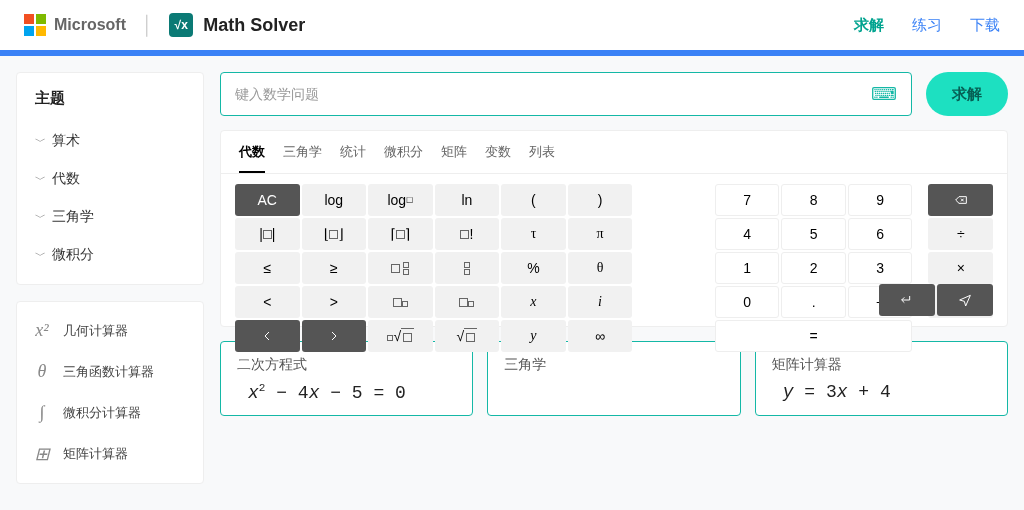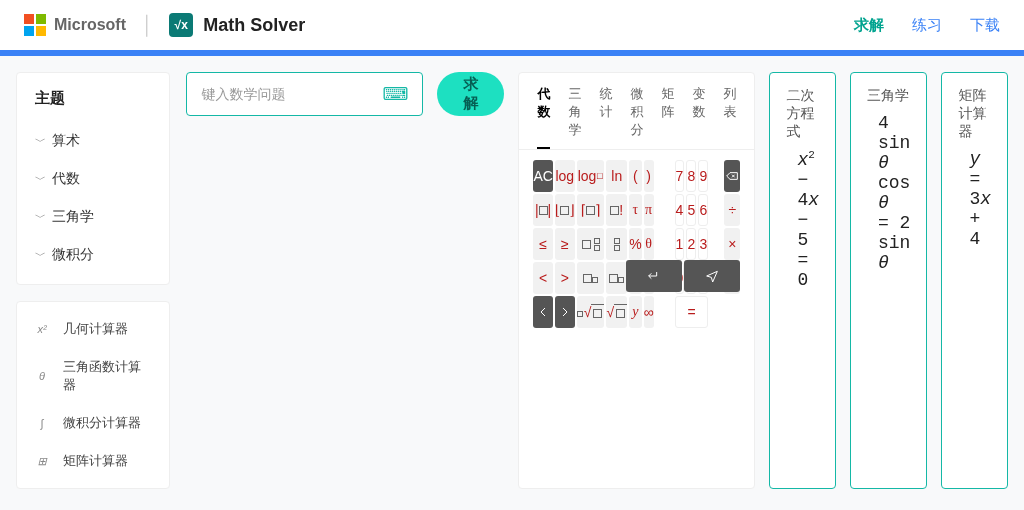--- a/index.html
+++ b/index.html
@@ -23,40 +23,40 @@
   
   .wrap { display:flex; gap:16px; padding:16px; }
   .side { width:188px; display:flex; flex-direction:column; gap:16px; }
   .card { background:#fff; border:1px solid #eee; border-radius:4px; }
   .topics { padding:16px 18px 10px; }
   .topics h4{ font-size:15px; font-weight:700; margin-bottom:14px; }
   .topic-item{ display:flex; align-items:center; gap:6px; font-size:14px; padding:10px 0; cursor:pointer; color:#333;}
   .chev { font-size:11px; color:#888; }
   .calcs{ padding:8px 0;}
   .calc-item{ display:flex; align-items:center; gap:12px; font-size:13px; padding:10px 16px; cursor:pointer; color:#444;}
-  .calc-ic{ width:18px; text-align:center; font-family:Liberation Sans, sans-serif; font-style:italic; font-size:11px; color:#888;}
-
-  .main { flex:1; display:flex; gap:14px; }
+  .calc-ic{ width:18px; text-align:center; font-family:Liberation Serif, serif; font-style:italic; font-size:18px; color:#888;}
+
+  .main { flex:1; display:flex; flex-direction:column; gap:14px; }
 
   
   .input-row{ display:flex; gap:14px; }
   .in-box{ flex:1; display:flex; align-items:center; border:1.5px solid #14b8a6; border-radius:4px; background:#fff; height:44px; padding:0 14px;}
   .in-box input{ flex:1; border:none; outline:none; font-size:14px; color:#333; background:transparent;}
   .in-box input::placeholder{ color:#999;}
   .kb-ic{ color:#14b8a6; font-size:18px; cursor:pointer;}
   .solve-btn{ background:#1de0c1; border:none; border-radius:24px; padding:0 26px; height:44px; font-size:15px; font-weight:600; cursor:pointer; color:#065f54;}
 
   
   .kb-card{ background:#fff; border:1px solid #eee; border-radius:4px; padding:0 0 8px;}
   .kb-tabs{ display:flex; gap:18px; padding:12px 18px 0; border-bottom:1px solid #eee; font-size:13px;}
   .kb-tab{ padding-bottom:10px; cursor:pointer; color:#666;}
   .kb-tab.active{ color:#000; font-weight:700; border-bottom:2px solid #000;}
   .kb-grid{ display:grid; grid-template-columns: repeat(7,1fr) 12px repeat(3,1fr) 12px 1fr; gap:2px; padding:10px 14px 0; }
   .gap-col{ background:transparent;}
-  .key{ background:#f1f1f1; height:32px; display:flex; align-items:center; justify-content:center; font-size:14px; cursor:pointer; border-radius:3px; color:#b91c1c; user-select:none; position:relative;}
+  .key{ background:#f1f1f1; height:32px; display:flex; align-items:center; justify-content:center; font-size:14px; cursor:pointer; border-radius:3px; color:#000000; user-select:none; position:relative;}
   .key.wht{ background:#fff; border:1px solid #eee;}
   .key.drk{ background:#555; color:#fff;}
   .key.serif{ font-family:"Times New Roman",serif; font-style:normal;}
   .key .sq{ display:inline-block; width:9px; height:9px; border:1.2px solid #666;}
   .key .sqs{ display:inline-block; width:6px; height:6px; border:1.2px solid #666;}
   .key svg{ width:16px; height:16px; stroke:#666; fill:none; stroke-width:1.5;}
   .key.drk svg{ stroke:#fff;}
 
   
   .ex-title{ font-size:20px; font-weight:700; padding:4px 2px;}
@@ -277,21 +277,20 @@
       </div>
     </div>
 
     <div class="ex-row">
       <div class="ex-card">
         <h5>二次方程式</h5>
         <div class="eq"><span>x</span><sup>2</sup> <span class="n">− 4</span><span>x</span> <span class="n">− 5 = 0</span></div>
       </div>
       <div class="ex-card">
         <h5>三角学</h5>
-        <div class="eq"><span class="n">4 sin </span><span>θ</span><span class="n"> cos </span><span>θ</span> <span class="n">= 2 sin </span><span>θ</span></div>
       </div>
       <div class="ex-card">
         <h5>矩阵计算器</h5>
         <div class="eq"><span>y</span> <span class="n">= 3</span><span>x</span> <span class="n">+ 4</span></div>
       </div>
     </div>
   </div>
 </div>
 
 </body></html>

